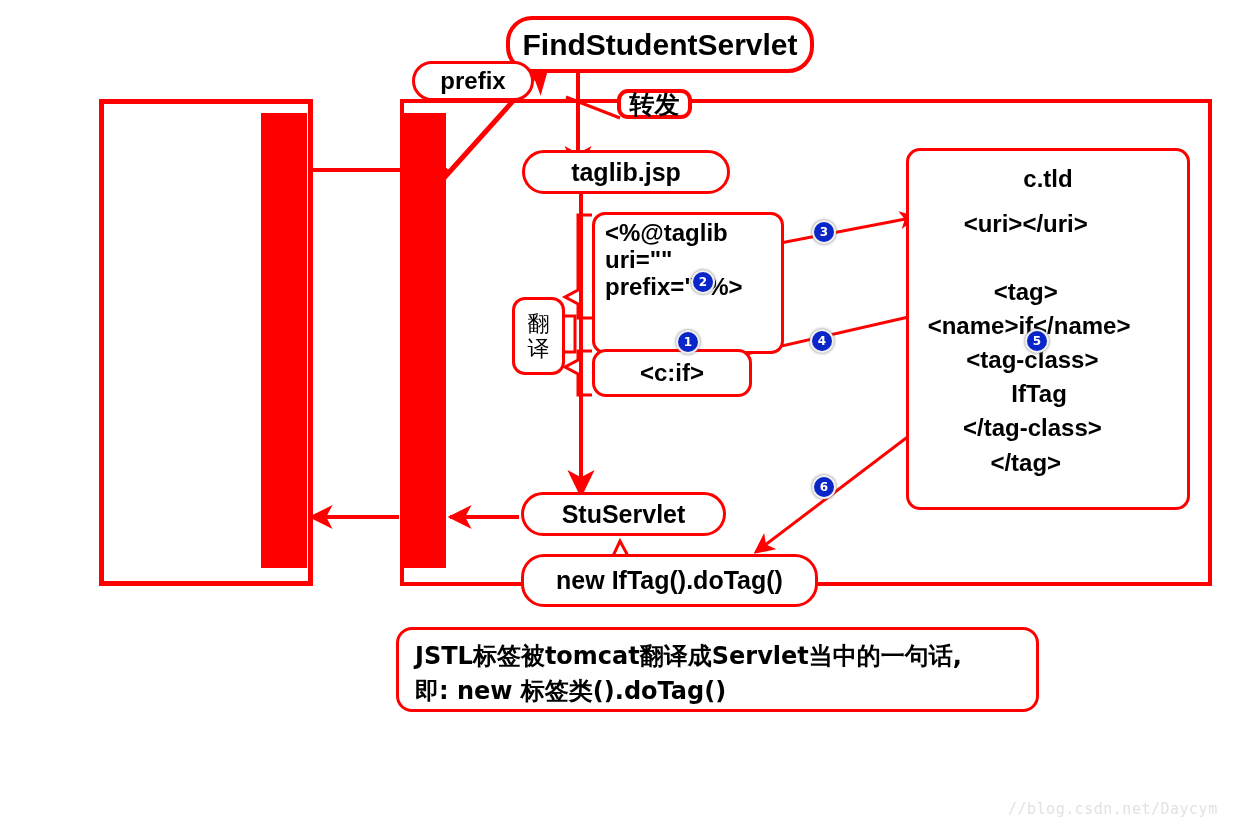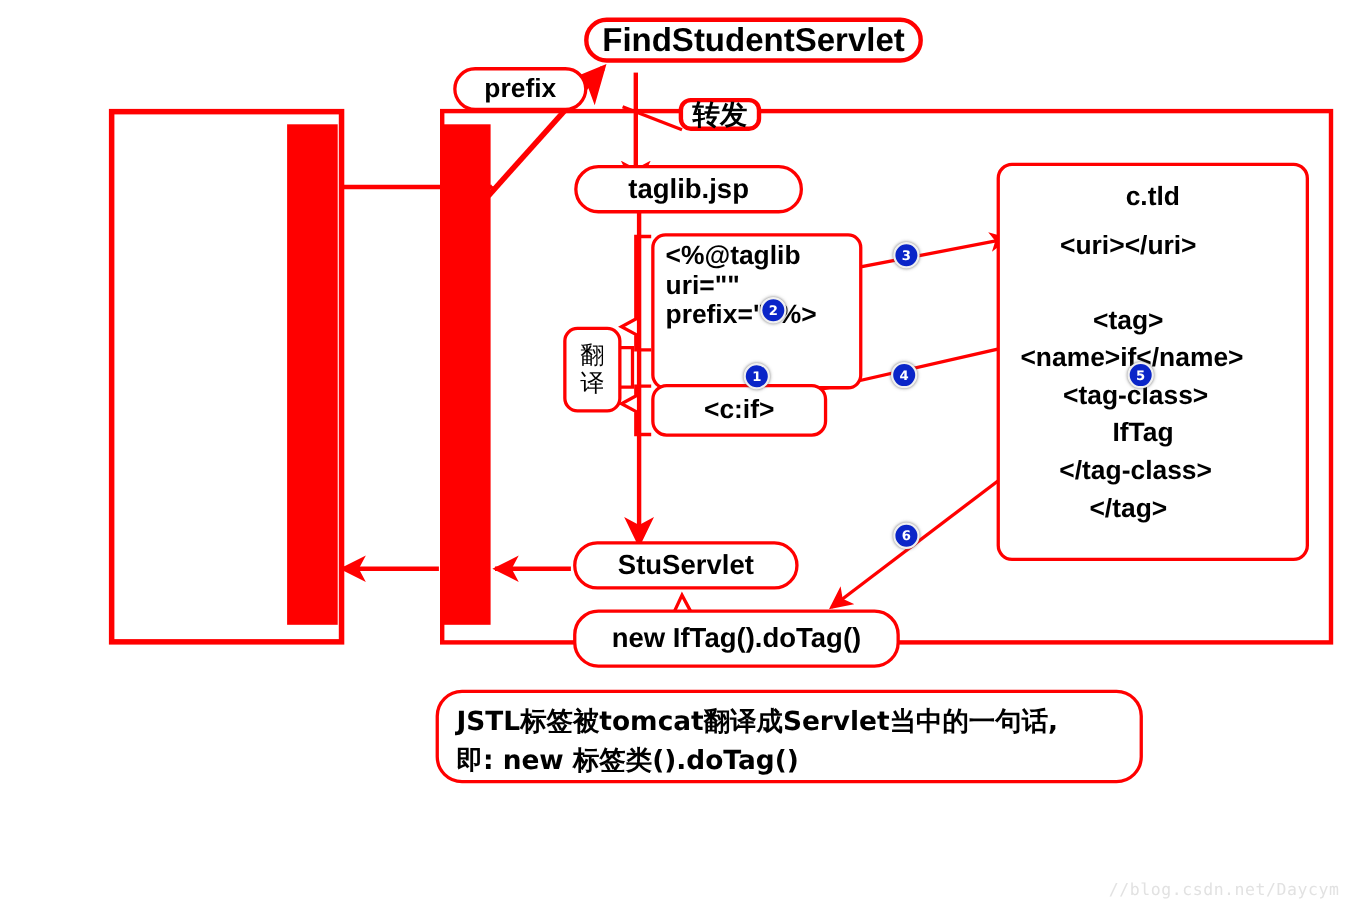--- a/index.html
+++ b/index.html
@@ -27,21 +27,21 @@
   }
   .node.code{
     align-items:flex-start;
     justify-content:flex-start;
     text-align:left;
     line-height:1.12;
   }
 
   
   #find-student-servlet{
-    left:531px;top:16px;width:308px;height:41px;
+    left:506px;top:16px;width:308px;height:57px;
     font-size:30px;border-radius:26px;border-width:4px;
     z-index:9;
   }
   #tomcat-label{
     left:412px;top:61px;width:122px;height:40px;
     font-size:24px;border-radius:20px;z-index:9;
   }
   #forward-label{
     left:617px;top:89px;width:75px;height:30px;
     font-size:25px;border-radius:11px;border-width:4px;z-index:10;
@@ -83,21 +83,21 @@
   #stu-servlet{
     left:521px;top:492px;width:205px;height:44px;
     font-size:25px;border-radius:22px;z-index:8;
   }
   #new-iftag{
     left:521px;top:554px;width:297px;height:53px;
     font-size:25px;border-radius:23px;z-index:8;
   }
   #caption-box{
     left:396px;top:627px;width:643px;height:85px;
-    border-radius:24px;
+    border-radius:16px;
     align-items:flex-start;justify-content:flex-start;
     flex-direction:column;
     padding:9px 0 0 16px;
     font-size:24px;line-height:1.45;
     font-family:"DejaVu Sans",sans-serif;
   }
 
   
   .rect-outline{
     position:absolute;border:5px solid #ff0000;background:#ffffff;

